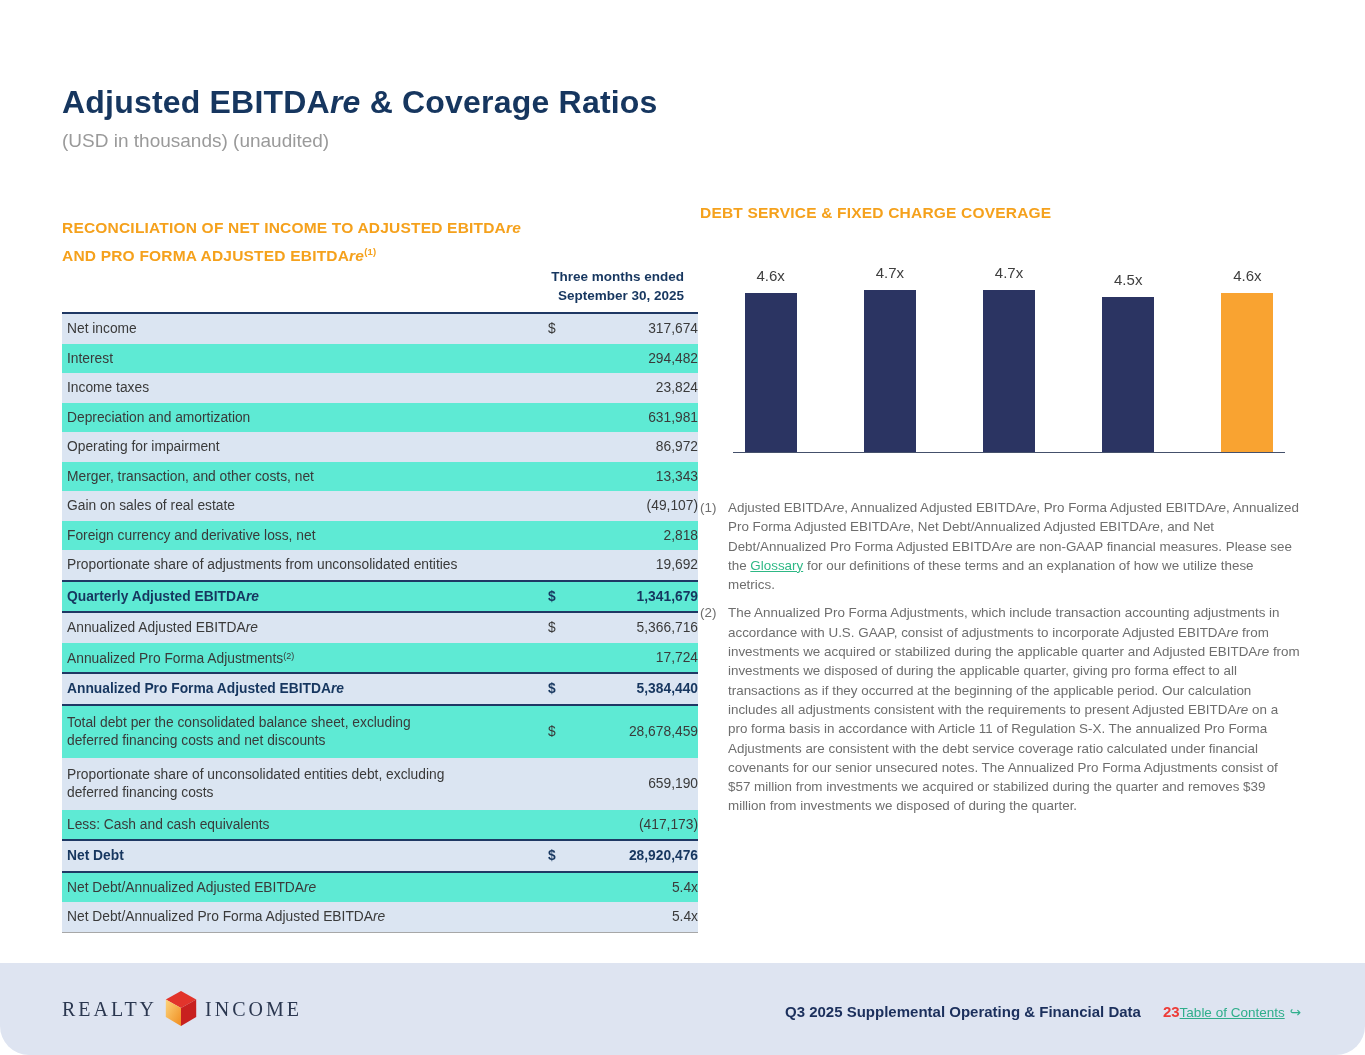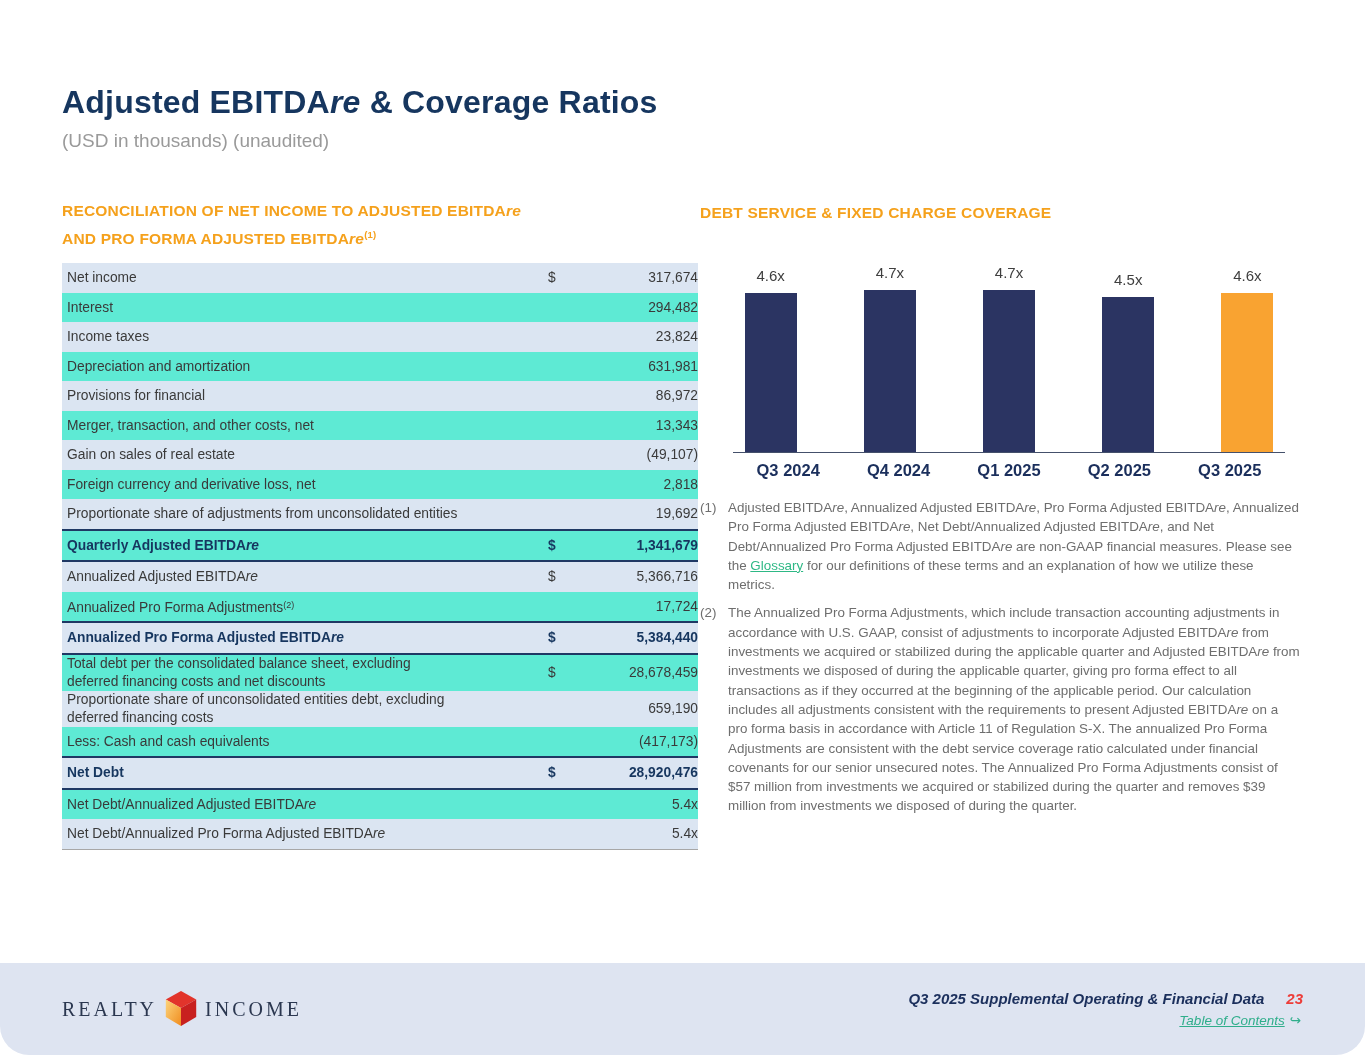--- a/index.html
+++ b/index.html
@@ -9,31 +9,31 @@
   }
   
   .hdr{position:absolute;left:62px;top:84px;}
   .hdr h1{margin:0;font-size:32px;font-weight:bold;color:#16365f;letter-spacing:.2px;}
   .hdr h1 .it{font-style:italic;}
   .hdr .sub{margin-top:9px;font-size:19px;color:#9a9a9a;}
   
   .sec-head{position:absolute;font-size:15.5px;font-weight:bold;color:#f5a11c;line-height:24px;letter-spacing:.2px;}
   .sec-head i{font-style:italic;}
   .sec-head sup{font-size:9.5px;vertical-align:6px;}
-  #recon-head{left:62px;top:199px;width:620px;}
+  #recon-head{left:62px;top:216px;width:620px;}
   #chart-head{left:700px;top:201px;width:620px;}
   
   .tbl{position:absolute;left:62px;top:263px;width:636px;font-size:13.8px;}
   .thead{
     text-align:right;padding:4px 14px 7px 0;border-bottom:2px solid #1f3864;
     color:#16365f;font-weight:bold;font-size:13.5px;line-height:19px;
   }
   .trow{display:flex;align-items:center;height:29.5px;background:#5eead4;}
   .trow.alt{background:#dbe5f2;}
-  .trow.twoline{height:36px;}
+  .trow.twoline{height:52px;}
   .trow .c-label{flex:1;padding-left:5px;line-height:17.5px;white-space:pre-line;}
   .trow .c-dollar{width:34px;text-align:left;}
   .trow .c-value{width:116px;text-align:right;}
   .trow i{font-style:italic;}
   .trow sup{font-size:9px;vertical-align:4px;}
   .trow.bold{font-weight:bold;color:#16365f;}
   .rule{height:0;border-top:2px solid #1f3864;}
   .tbl-bottom{border-top:1px solid #a7a7a7;height:0;}
   
   .chart{position:absolute;left:733px;top:262px;width:552px;}
@@ -51,21 +51,21 @@
   .fn-text i{font-style:italic;}
   .fn-text a{color:#2eb885;text-decoration:underline;cursor:pointer;}
   
   .footer{
     position:absolute;left:0;right:0;bottom:0;height:92px;background:#dee4f1;
     display:flex;align-items:center;justify-content:space-between;padding:0 62px;box-sizing:border-box;
   }
   .brand{display:flex;align-items:center;color:#2b3750;font-family:"Liberation Serif",serif;
          font-size:20px;letter-spacing:3px;font-weight:normal;text-align:right;}
   .brand svg{margin:0 7px;display:block;}
-  .f-right{display:flex;flex-direction:column;align-items:flex-end;font-style:italic;}
+  .f-right{display:flex;align-items:flex-end;}
   .f-line1{font-size:15px;font-weight:bold;color:#1b2f5c;}
   .f-line1 .pageno{color:#ed3c38;margin-left:22px;}
   .f-line2{margin-top:5px;padding-right:2px;font-size:13.5px;color:#2fae8b;}
   .f-line2 a{color:#2fae8b;text-decoration:underline;cursor:pointer;}
   .f-line2 .arrow{text-decoration:none;margin-left:5px;font-family:"DejaVu Sans",sans-serif;}
 </style>
 </head>
 <body>
 
 <div class="page">
@@ -74,20 +74,24 @@
     <h1><span>Adjusted EBITDA</span><span class="it">re</span><span> &amp; Coverage Ratios</span></h1>
     <div class="sub">(USD in thousands) (unaudited)</div>
   </div>
 
   <div class="sec-head" id="recon-head">
     <div>RECONCILIATION OF NET INCOME TO ADJUSTED EBITDA<i>re</i></div>
     <div>AND PRO FORMA ADJUSTED EBITDA<i>re</i><sup>(1)</sup></div>
   </div>
 
   <div class="tbl">
+    <div class="thead">
+      <div>Three months ended</div>
+      <div>September 30, 2025</div>
+    </div>
     <div id="table-rows">
         <div class="trow alt">
           <div class="c-label">Net income</div>
           <div class="c-dollar">$</div>
           <div class="c-value">317,674</div>
         </div>
         <div class="trow">
           <div class="c-label">Interest</div>
           <div class="c-dollar"></div>
           <div class="c-value">294,482</div>
@@ -96,21 +100,21 @@
           <div class="c-label">Income taxes</div>
           <div class="c-dollar"></div>
           <div class="c-value">23,824</div>
         </div>
         <div class="trow">
           <div class="c-label">Depreciation and amortization</div>
           <div class="c-dollar"></div>
           <div class="c-value">631,981</div>
         </div>
         <div class="trow alt">
-          <div class="c-label">Provisions for financial</div>
+          <div class="c-label">Operating for impairment</div>
           <div class="c-dollar"></div>
           <div class="c-value">86,972</div>
         </div>
         <div class="trow">
           <div class="c-label">Merger, transaction, and other costs, net</div>
           <div class="c-dollar"></div>
           <div class="c-value">13,343</div>
         </div>
         <div class="trow alt">
           <div class="c-label">Gain on sales of real estate</div>
@@ -206,27 +210,20 @@
           <div class="bar" style="height:162px;background:#2b3462"></div>
         </div>
         <div class="bar-col">
           <div class="bar-val">4.5x</div>
           <div class="bar" style="height:155px;background:#2b3462"></div>
         </div>
         <div class="bar-col">
           <div class="bar-val">4.6x</div>
           <div class="bar" style="height:159px;background:#f9a331"></div>
         </div>
-      </div>
-    <div class="cats" id="chart-cats">
-        <div class="cat">Q3 2024</div>
-        <div class="cat">Q4 2024</div>
-        <div class="cat">Q1 2025</div>
-        <div class="cat">Q2 2025</div>
-        <div class="cat">Q3 2025</div>
       </div>
   </div>
 
   <div class="fns" id="footnotes">
       <div class="fn">
         <div class="fn-marker">(1)</div>
         <div class="fn-text">Adjusted EBITDA<i>re</i>, Annualized Adjusted EBITDA<i>re</i>, Pro Forma Adjusted EBITDA<i>re</i>, Annualized Pro Forma Adjusted EBITDA<i>re</i>, Net Debt/Annualized Adjusted EBITDA<i>re</i>, and Net Debt/Annualized Pro Forma Adjusted EBITDA<i>re</i> are non-GAAP financial measures. Please see the <a>Glossary</a> for our definitions of these terms and an explanation of how we utilize these metrics.</div>
       </div>
       <div class="fn">
         <div class="fn-marker">(2)</div>

